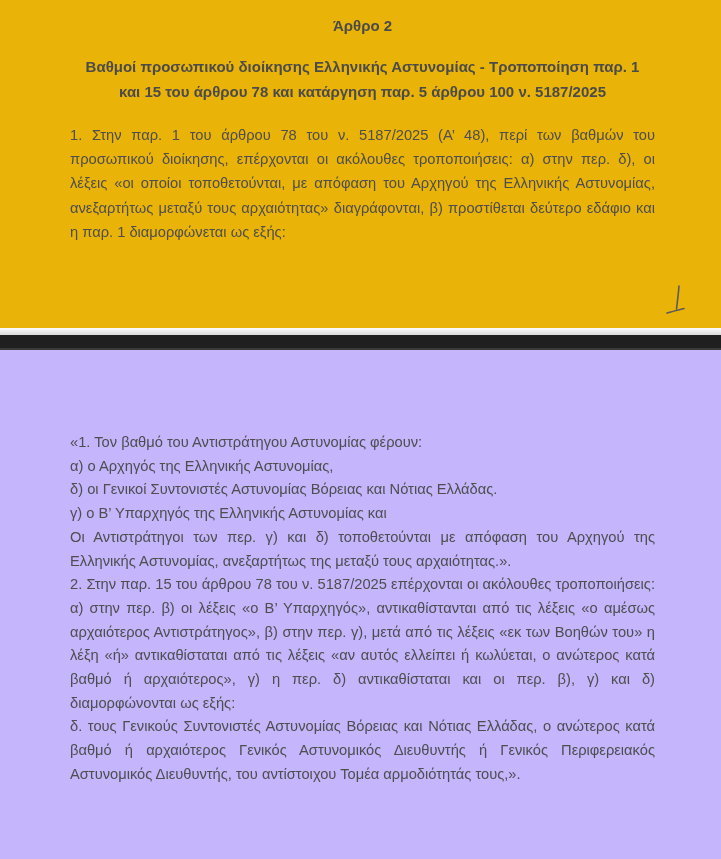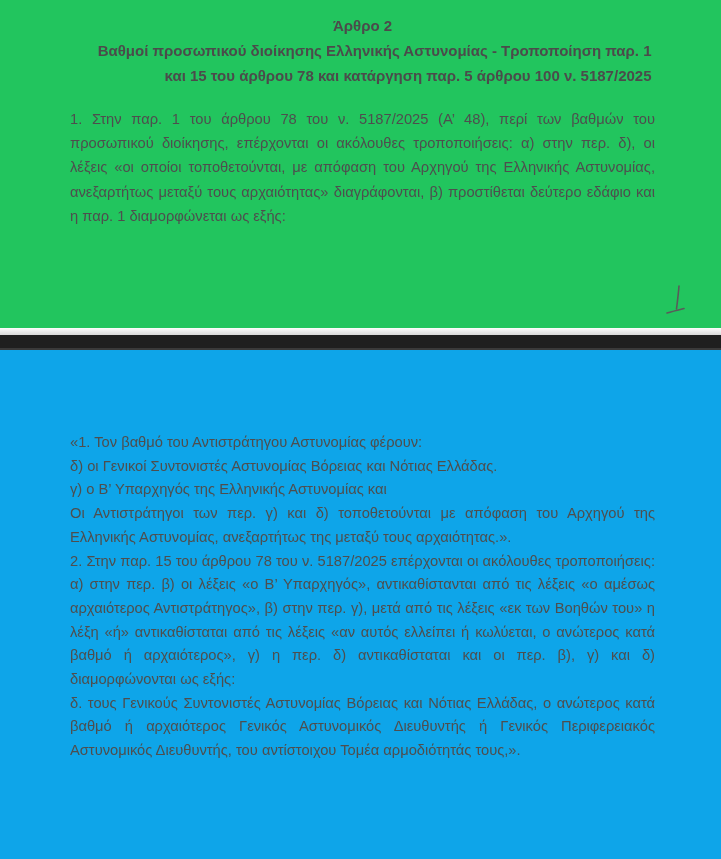--- a/index.html
+++ b/index.html
@@ -10,42 +10,41 @@
     height: 859px;
     overflow: hidden;
     background: #ffffff;
     font-family: "Liberation Sans", "DejaVu Sans", sans-serif;
     color: #4e4e4e;
   }
   
   .page1 {
     position: relative;
     height: 335px;
-    background: #22c55e;
+    background: #eab308;
     padding: 13px 66px 0 70px;
     box-sizing: border-box;
   }
   .page1::after {
     content: "";
     position: absolute;
     left: 0; right: 0; bottom: 0;
     height: 7px;
     background: linear-gradient(#fdfdfd, #d9d9d9);
   }
   .heading {
     text-align: center;
     font-weight: bold;
     font-size: 15px;
     line-height: 25px;
     color: #4b4b4b;
   }
   .heading-sub {
     max-width: 578px;
-    margin: 0 auto;
-    text-align: right;
+    margin: 16px auto;
   }
   .body-par {
     font-size: 14.7px;
     line-height: 24.2px;
     text-align: justify;
     color: #4e4e4e;
   }
   .page1 .body-par { margin-top: 19px; }
   .pagenum {
     position: absolute;
@@ -58,21 +57,21 @@
   .divider {
     height: 15px;
     background: #1f1f1f;
     border-bottom: 2px solid #3a3a3a;
     box-sizing: border-box;
   }
   
   .page2 {
     position: relative;
     height: 509px;
-    background: #0ea5e9;
+    background: #c4b5fd;
     padding: 81px 66px 0 70px;
     box-sizing: border-box;
     font-size: 14.7px;
     line-height: 23.7px;
     color: #4e4e4e;
   }
   .quote-line { white-space: normal; }
   .just { text-align: justify; }
   .par2 { }
 </style>
@@ -97,20 +96,21 @@
       </svg>
     </div>
   </section>
 
   <div class="divider"></div>
 
   <section class="page2">
 
     <div>
       <div class="quote-line">«1. Τον βαθμό του Αντιστράτηγου Αστυνομίας φέρουν:</div>
+      <div class="quote-line">α) ο Αρχηγός της Ελληνικής Αστυνομίας,</div>
       <div class="quote-line">δ) οι Γενικοί Συντονιστές Αστυνομίας Βόρειας και Νότιας Ελλάδας.</div>
       <div class="quote-line">γ) ο Β’ Υπαρχηγός της Ελληνικής Αστυνομίας και</div>
       <div class="just">Οι Αντιστράτηγοι των περ. γ) και δ) τοποθετούνται με απόφαση του Αρχηγού της Ελληνικής Αστυνομίας, ανεξαρτήτως της μεταξύ τους αρχαιότητας.».</div>
     </div>
 
     <div class="just par2">2. Στην παρ. 15 του άρθρου 78 του ν. 5187/2025 επέρχονται οι ακόλουθες τροποποιήσεις: α) στην περ. β) οι λέξεις «ο Β’ Υπαρχηγός», αντικαθίστανται από τις λέξεις «ο αμέσως αρχαιότερος Αντιστράτηγος», β) στην περ. γ), μετά από τις λέξεις «εκ των Βοηθών του» η λέξη «ή» αντικαθίσταται από τις λέξεις «αν αυτός ελλείπει ή κωλύεται, ο ανώτερος κατά βαθμό ή αρχαιότερος», γ) η περ. δ) αντικαθίσταται και οι περ. β), γ) και δ) διαμορφώνονται ως εξής:</div>
 
     <div>
       <div class="just">δ. τους Γενικούς Συντονιστές Αστυνομίας Βόρειας και Νότιας Ελλάδας, ο ανώτερος κατά βαθμό ή αρχαιότερος Γενικός Αστυνομικός Διευθυντής ή Γενικός Περιφερειακός Αστυνομικός Διευθυντής, του αντίστοιχου Τομέα αρμοδιότητάς τους,».</div>
     </div>

